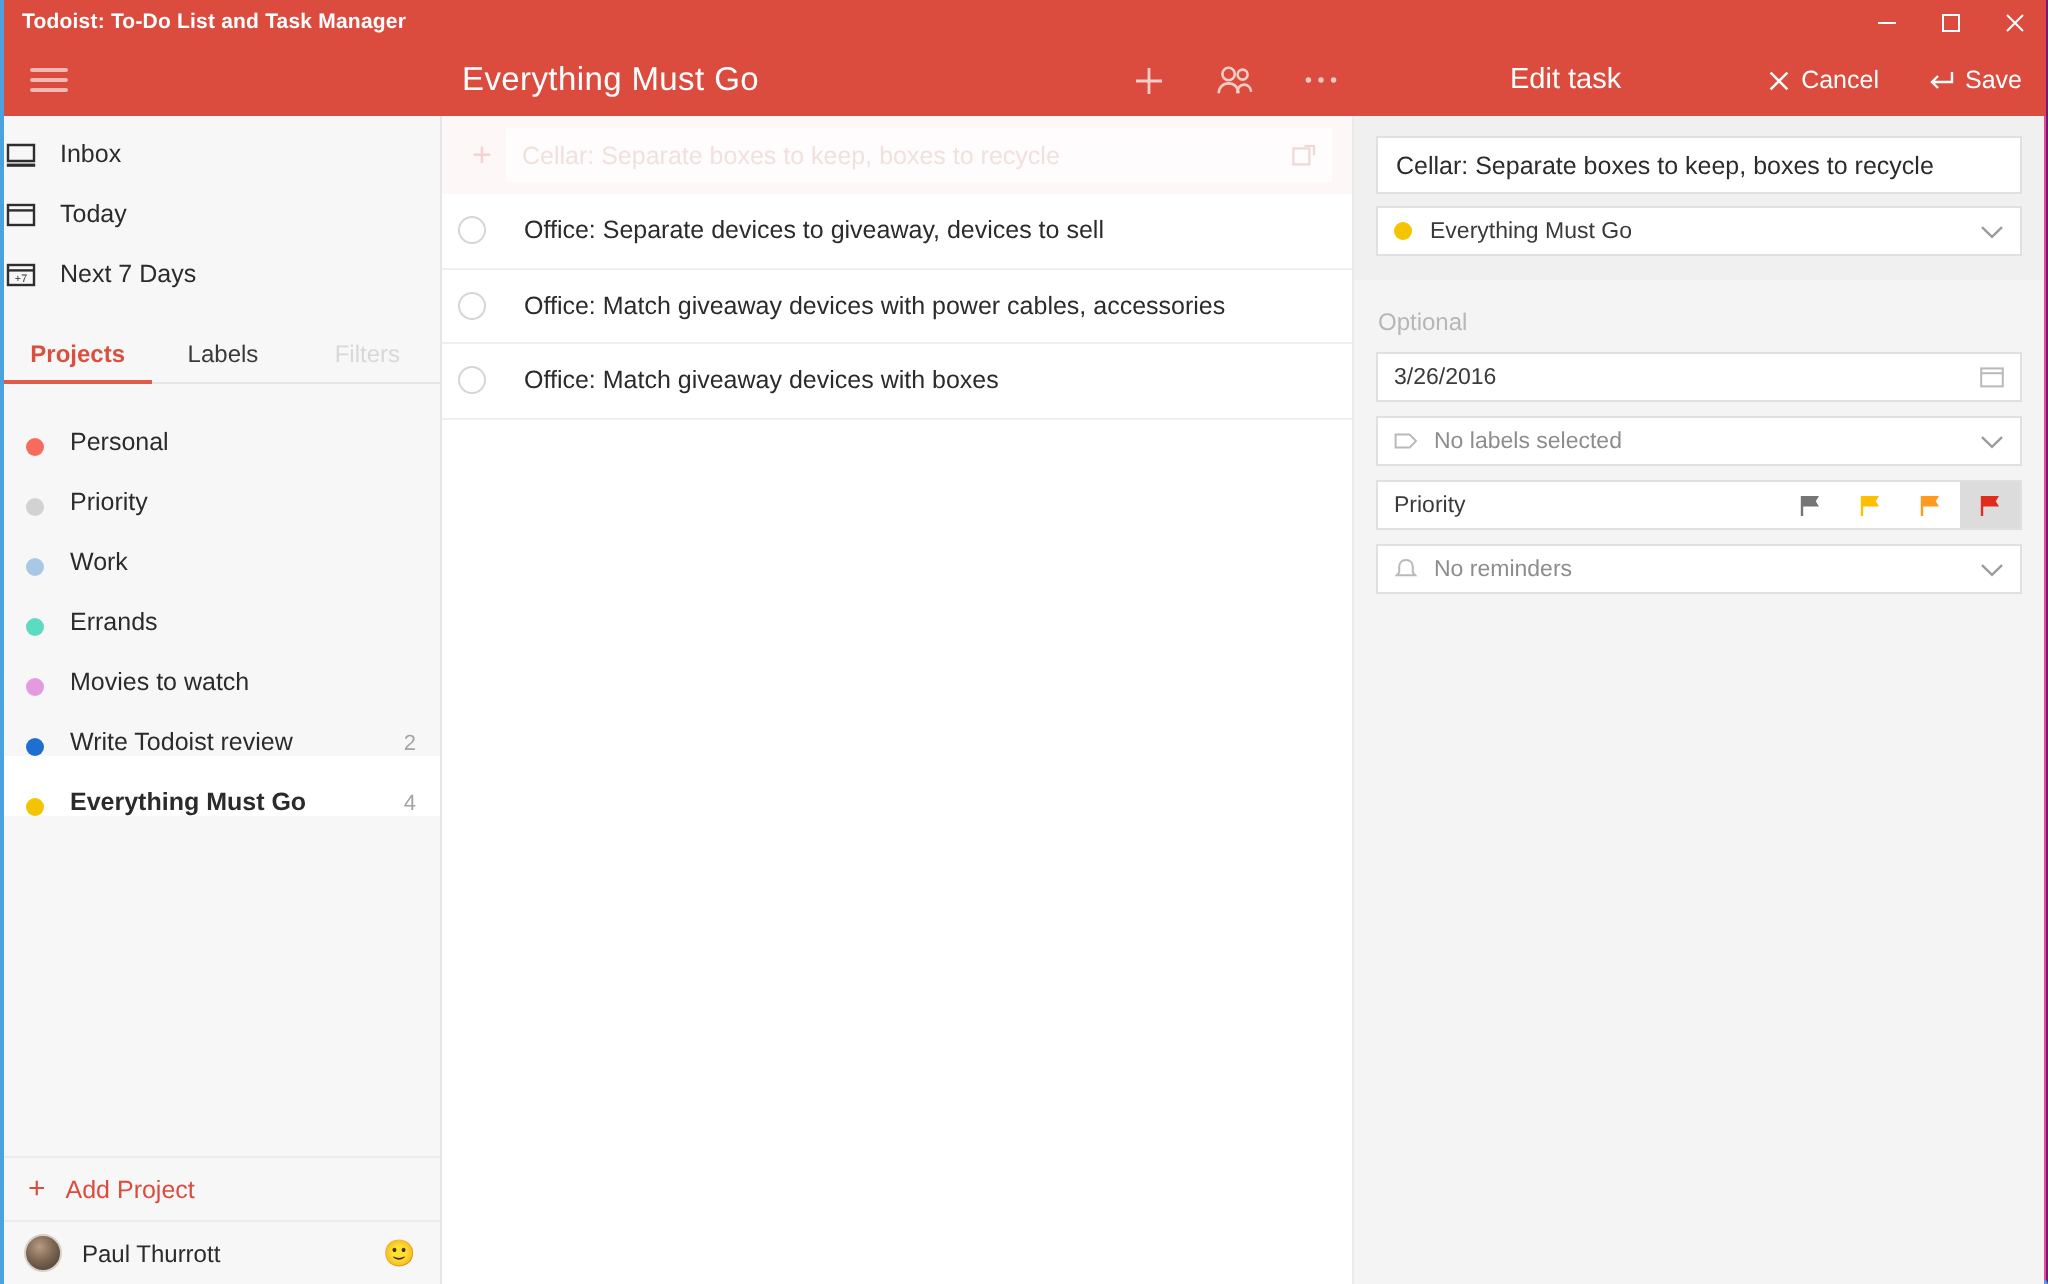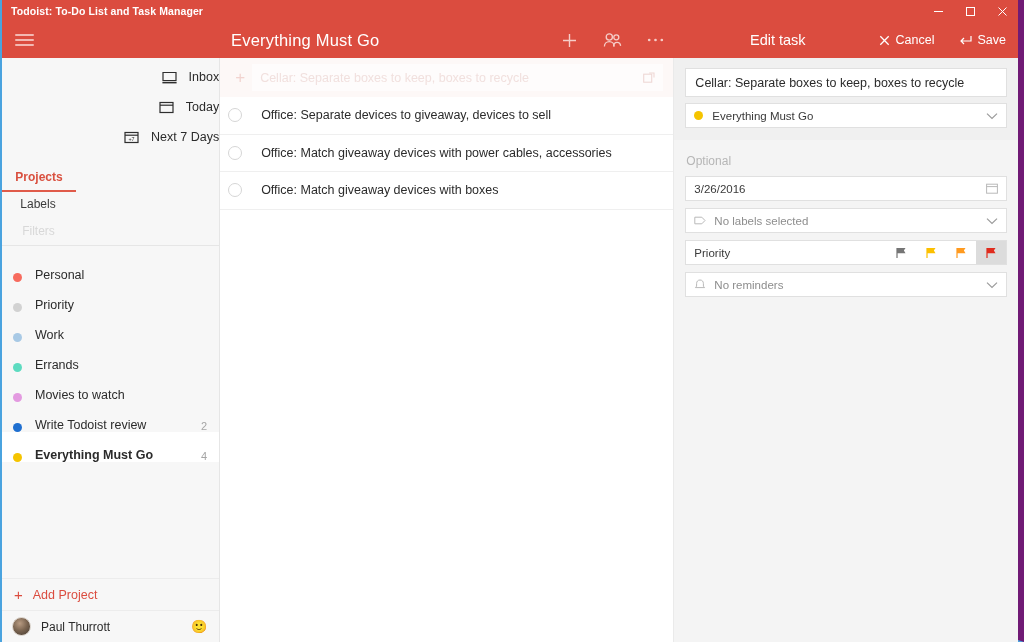--- a/index.html
+++ b/index.html
@@ -5,24 +5,24 @@
   * { box-sizing: border-box; margin:0; padding:0; }
   html, body {
     width: 1024px; height: 642px;
     font-family: "Liberation Sans", sans-serif;
     background: #ffffff;
     overflow: hidden;
   }
   .window {
     position: relative;
     width: 1024px; height: 642px;
-    background: #3b82f6;
+    background: #ec4899;
     border-left: 2px solid #4aa3df;
     border-bottom: 2px solid #4aa3df;
-    border-right: 6px solid #701a75;
+    border-right: 1px solid #701a75;
   }
 
   
   .titlebar {
     height: 22px;
     background: #db4c3f;
     display: flex;
     align-items: center;
     position: relative;
   }
@@ -112,32 +112,30 @@
     background: #f7f7f7;
     border-right: 1px solid #e6e6e6;
     display:flex; flex-direction: column;
     position: relative;
   }
   .nav-list { padding-top: 4px; }
   .nav-item {
     display:flex; align-items:center;
     height: 30px;
     gap: 11px;
-    justify-content: flex-end;
   }
   .nav-ico { width: 17px; height:17px; display:flex; align-items:center; justify-content:center; color:#3c3c3c; }
   .nav-ico svg { display:block; }
   .nav-label { font-size: 12.5px; color: #2b2b2b; }
 
   .tabs {
     display:flex;
     margin-top: 12px;
     border-bottom: 1px solid #e6e6e6;
     position: relative;
-    flex-direction: column;
   }
   .tab {
     font-size: 12px;
     padding: 6px 0 7px 0;
     text-align:center;
     position: relative;
   }
   .tab.t0 { width: 74px; }
   .tab.t1 { width: 72px; }
   .tab.t2 { width: 73px; }

